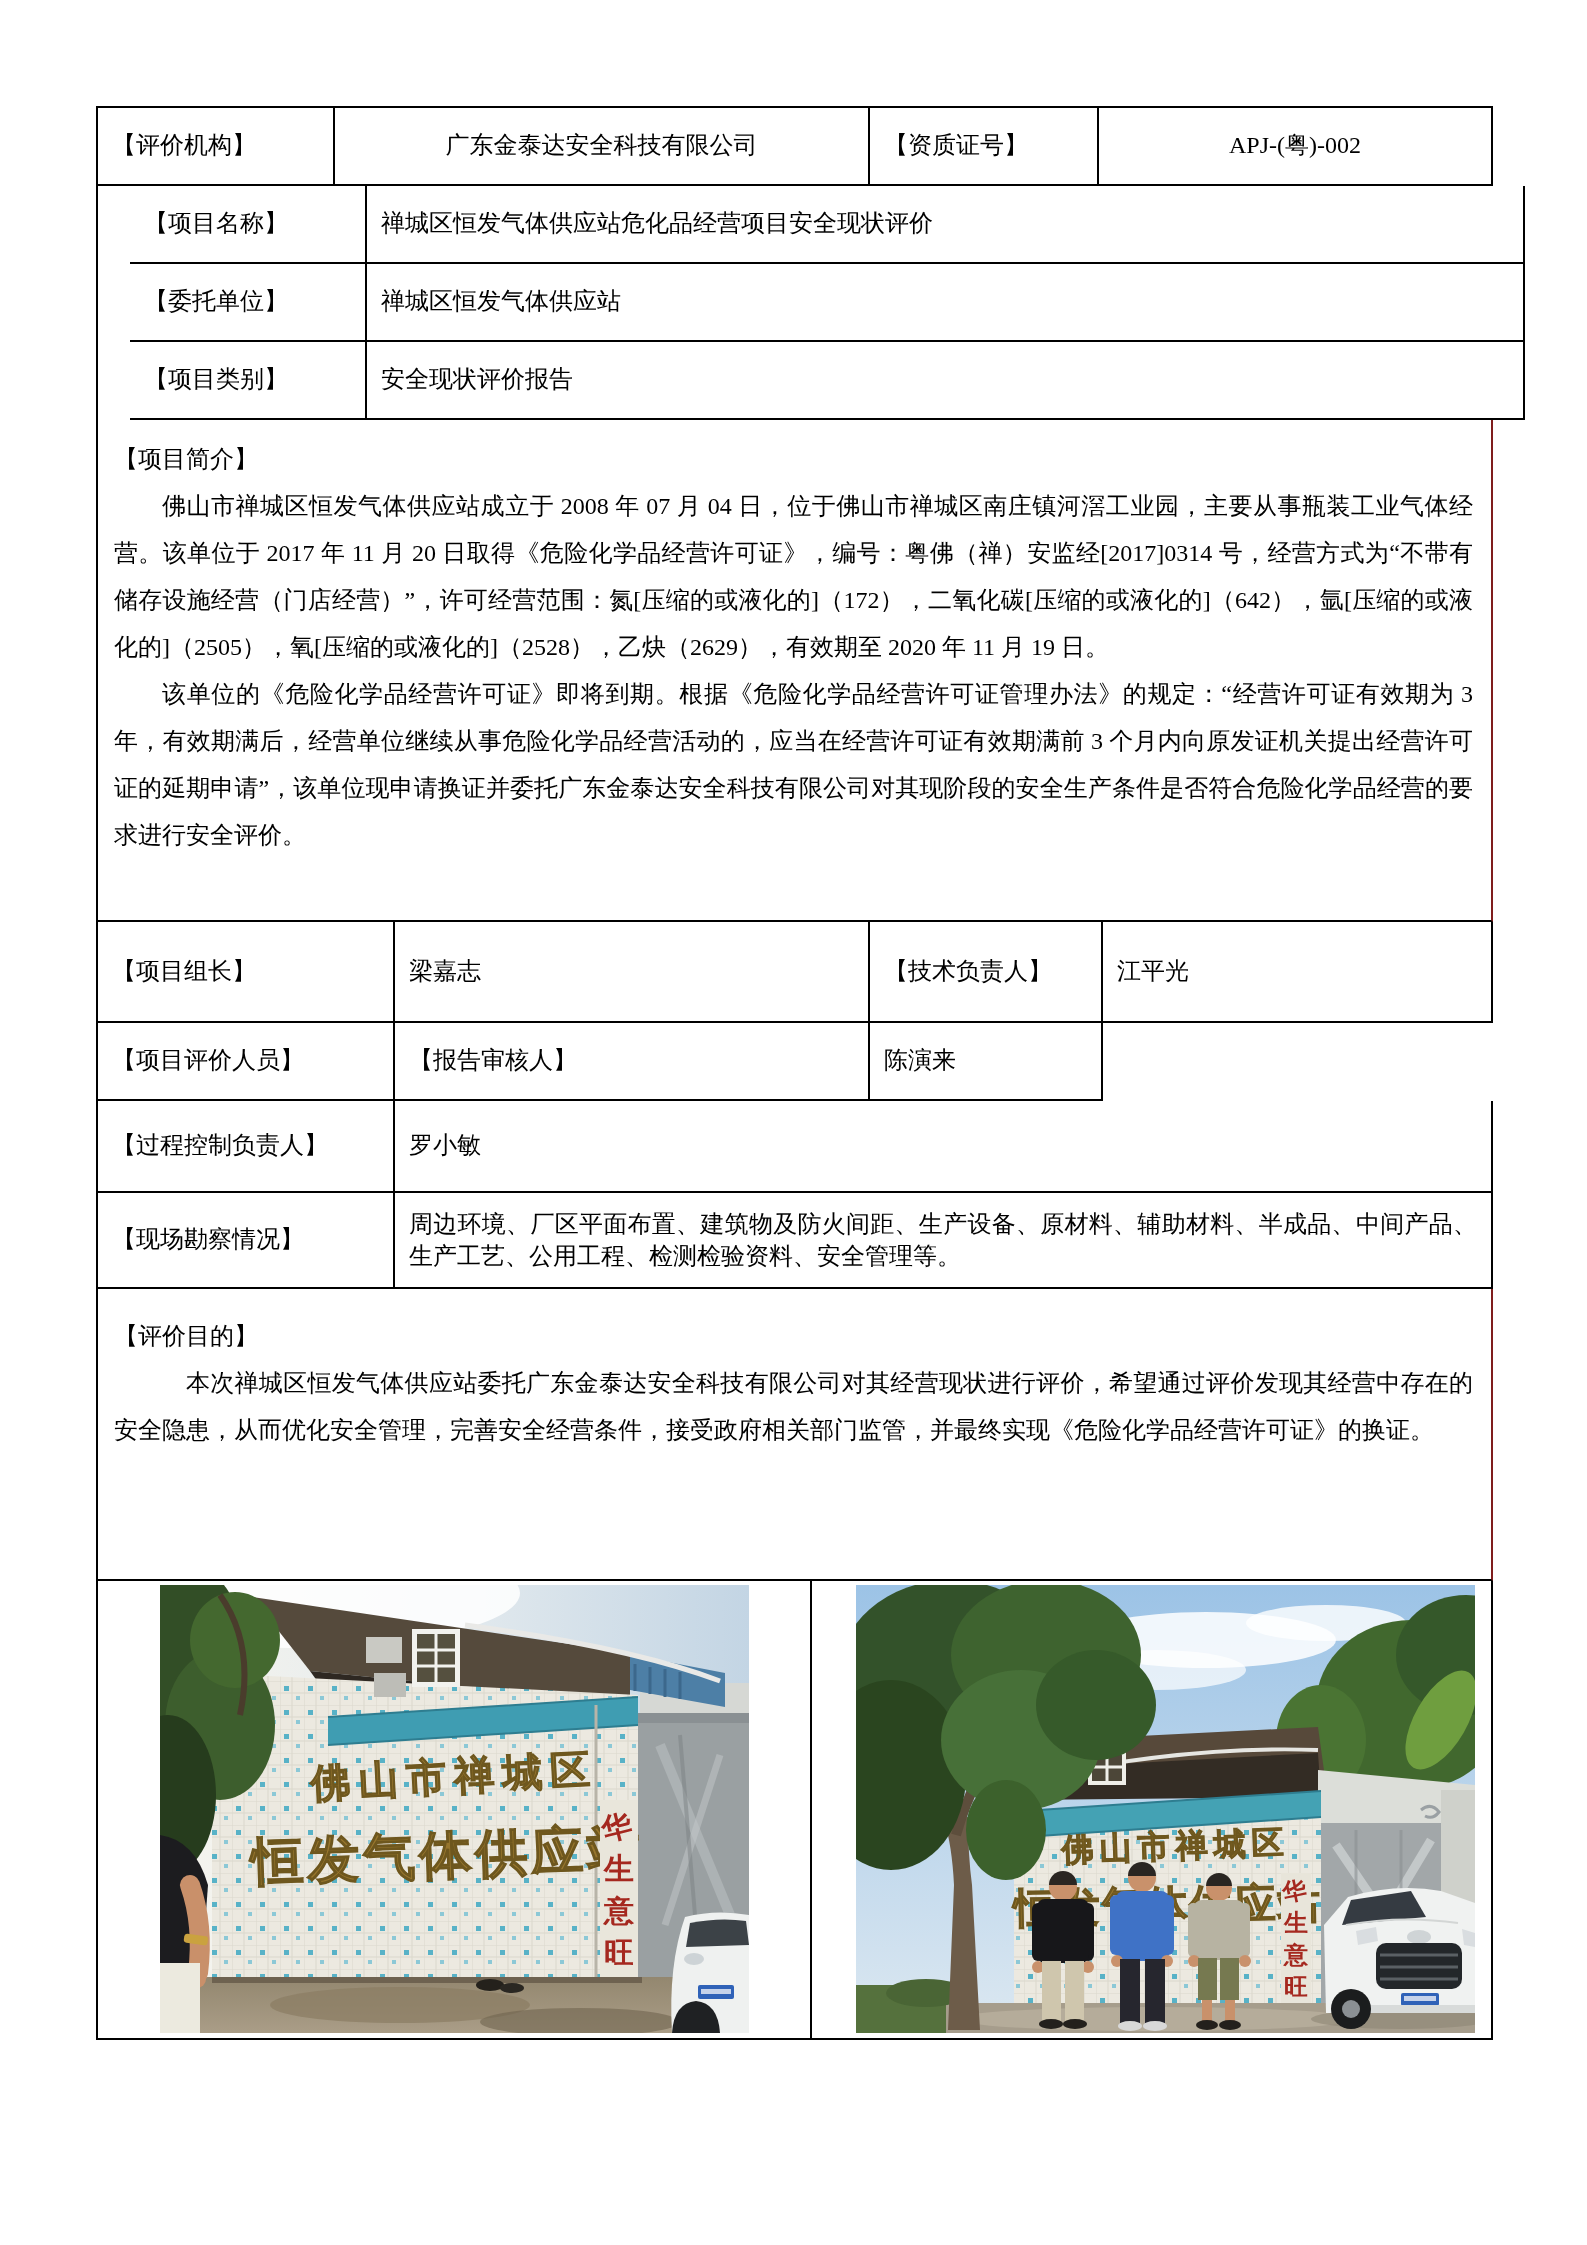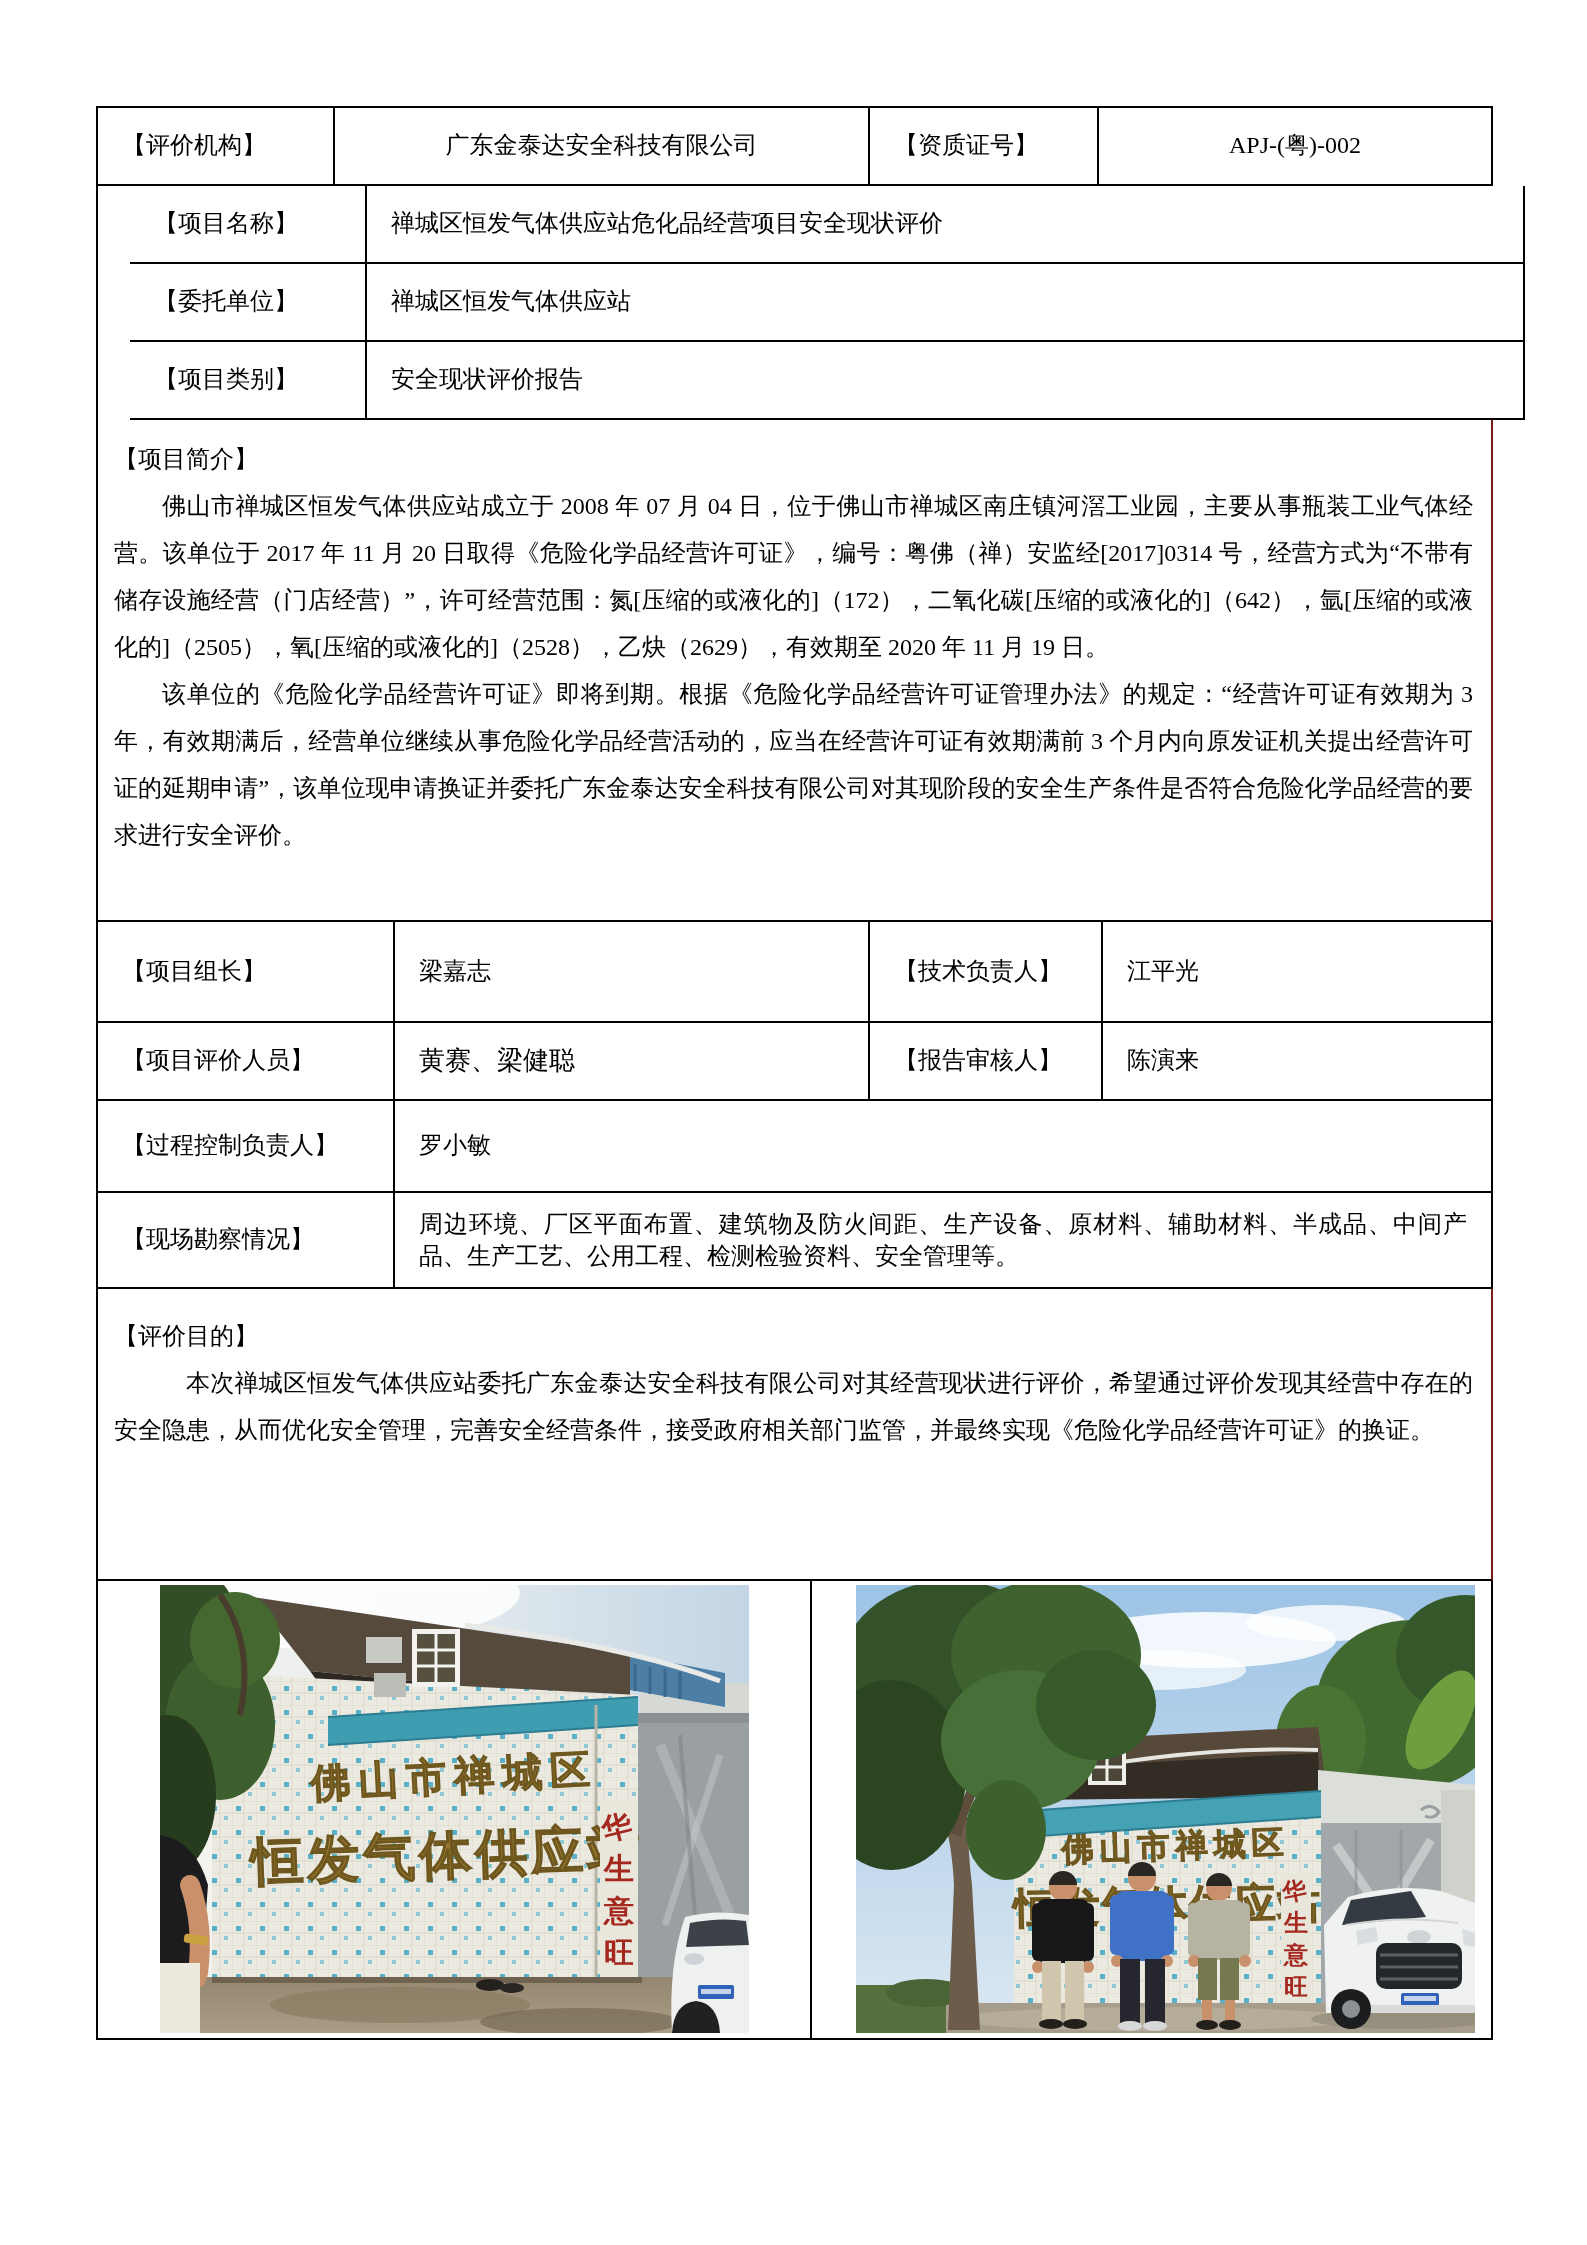--- a/index.html
+++ b/index.html
@@ -15,21 +15,21 @@
     position:absolute;left:96px;top:106px;width:1397px;
     border-top:2px solid #000;
   }
   .sec{border-left:2px solid #000;}
   .grid{display:grid;}
   .cell{
     box-sizing:border-box;
     border-right:2px solid #000;
     border-bottom:2px solid #000;
     display:flex;align-items:center;
-    padding:0 24px;
+    padding:0 14px;
     font-size:24px;
     line-height:1.3;
   }
   .cell.center{justify-content:center;text-align:center;}
   .info-r1{grid-template-columns:237px 535px 229px 394px;height:78px;}
   .info-r{grid-template-columns:237px 1158px;height:78px;margin-left:32px;}
   .team-r{grid-template-columns:297px 475px 233px 390px;}
   .team-r1{height:101px;}
   .team-r2{height:78px;}
   .team-r3{grid-template-columns:297px 1098px;height:92px;}
@@ -93,21 +93,20 @@
 
     <div class="sec">
       <div class="grid team-r team-r1">
         <div class="cell">【项目组长】</div>
         <div class="cell">梁嘉志</div>
         <div class="cell">【技术负责人】</div>
         <div class="cell">江平光</div>
       </div>
       <div class="grid team-r team-r2">
         <div class="cell">【项目评价人员】</div>
-        <div class="cell val-strong">黄赛、梁健聪</div>
         <div class="cell">【报告审核人】</div>
         <div class="cell">陈演来</div>
       </div>
       <div class="grid team-r3">
         <div class="cell">【过程控制负责人】</div>
         <div class="cell">罗小敏</div>
       </div>
       <div class="grid team-r4">
         <div class="cell">【现场勘察情况】</div>
         <div class="cell survey-text">周边环境、厂区平面布置、建筑物及防火间距、生产设备、原材料、辅助材料、半成品、中间产品、生产工艺、公用工程、检测检验资料、安全管理等。</div>

